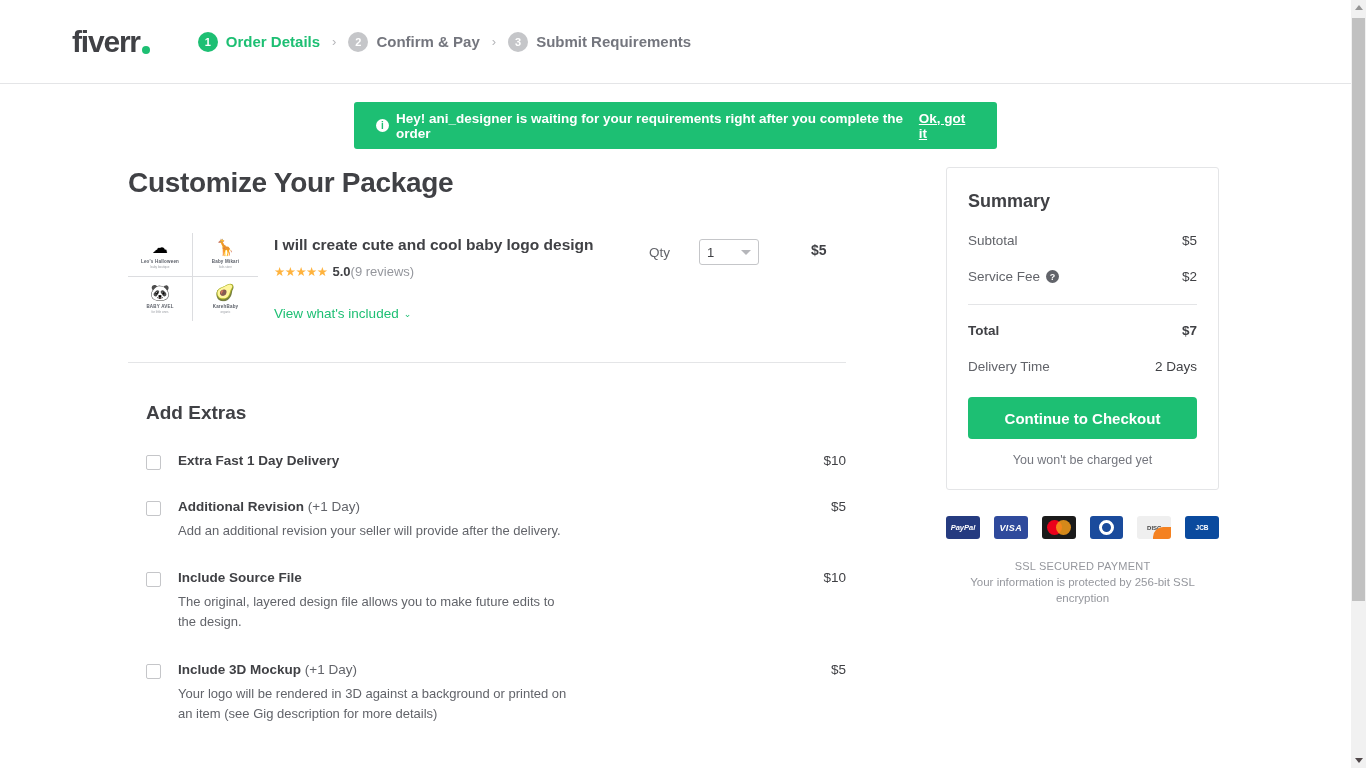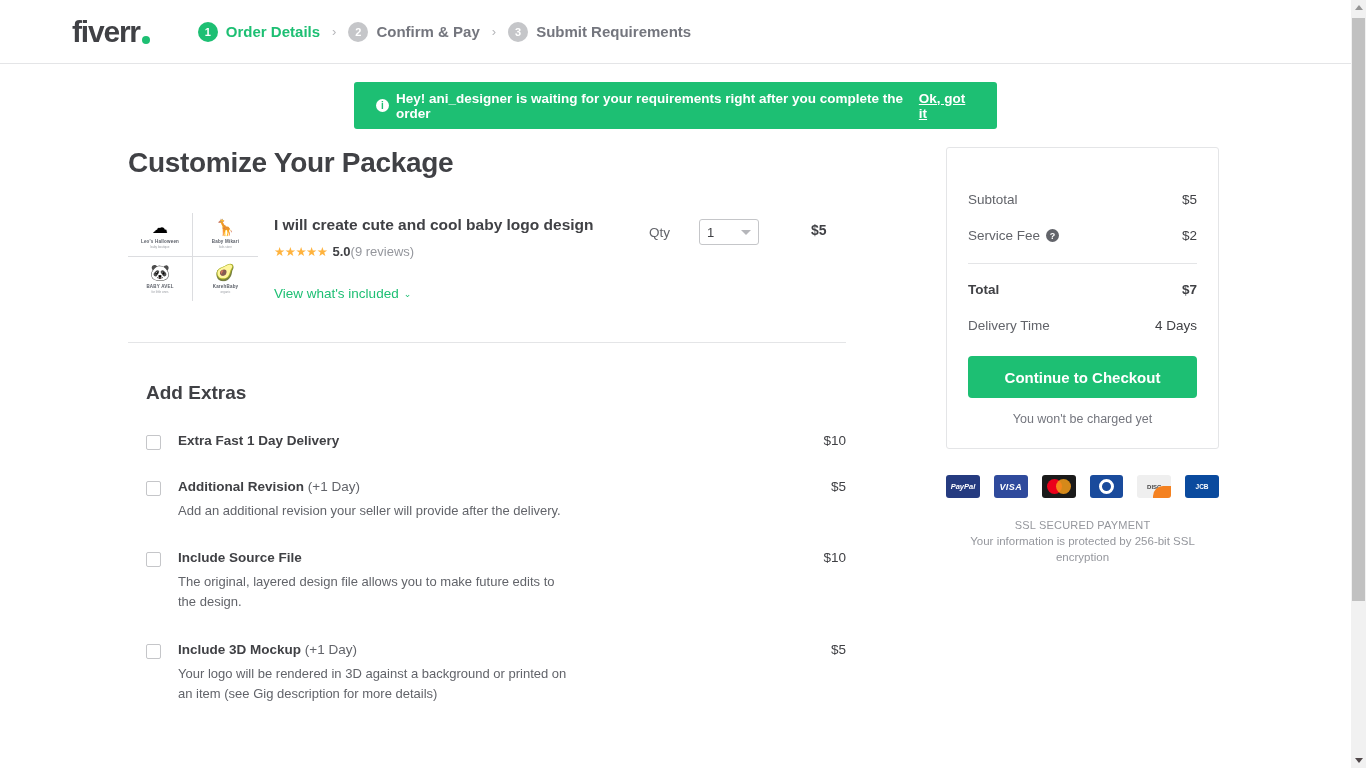--- a/index.html
+++ b/index.html
@@ -7,21 +7,21 @@
     width: 1366px; height: 768px;
     font-family: "Liberation Sans", sans-serif;
     background: #ffffff;
     overflow: hidden;
   }
   .viewport { position: relative; width: 1366px; height: 768px; }
   .page { position: absolute; inset: 0 15px 0 0; background: #fff; overflow: hidden; }
 
   
   .header {
-    height: 64px; border-bottom: 1px solid #e4e5e7;
+    height: 84px; border-bottom: 1px solid #e4e5e7;
     display: flex; align-items: center; padding-left: 72px;
   }
   .logo { display: flex; align-items: flex-end; margin-right: 48px; }
   .logo-text {
     font-size: 30px; font-weight: bold; color: #404145;
     letter-spacing: -1.2px; line-height: 1;
   }
   .logo-dot {
     width: 8px; height: 8px; border-radius: 50%; background: #1dbf73;
     margin-left: 2px; margin-bottom: 3px;
@@ -312,39 +312,40 @@
               <span class="extra-name">Include 3D Mockup</span><span class="extra-note"> (+1 Day)</span>
             </div>
             <div class="extra-desc">Your logo will be rendered in 3D against a background or printed on an item (see Gig description for more details)</div>
           </div>
           <div class="extra-price">$5</div>
         </div>
       </div>
 
       <div class="right">
         <div class="summary-card">
+          <div class="summary-title">Summary</div>
           <div class="sum-row">
             <span class="sum-label">Subtotal</span>
             <span class="sum-val">$5</span>
           </div>
           <div class="sum-row">
             <span class="sum-label">
               <span>Service Fee</span>
               <span class="help-icon">?</span>
             </span>
             <span class="sum-val">$2</span>
           </div>
           <div class="sum-divider"></div>
           <div class="sum-row total">
             <span class="sum-label">Total</span>
             <span class="sum-val">$7</span>
           </div>
           <div class="sum-row">
             <span class="sum-label">Delivery Time</span>
-            <span class="sum-val">4 Days</span>
+            <span class="sum-val">2 Days</span>
           </div>
           <button class="checkout-btn">Continue to Checkout</button>
           <div class="charge-note">You won't be charged yet</div>
         </div>
 
         <div class="pay-row">
           <div class="pay-badge pay-paypal">PayPal</div>
           <div class="pay-badge pay-visa">VISA</div>
           <div class="pay-badge pay-mc">
             <span class="mc-c1"></span>

